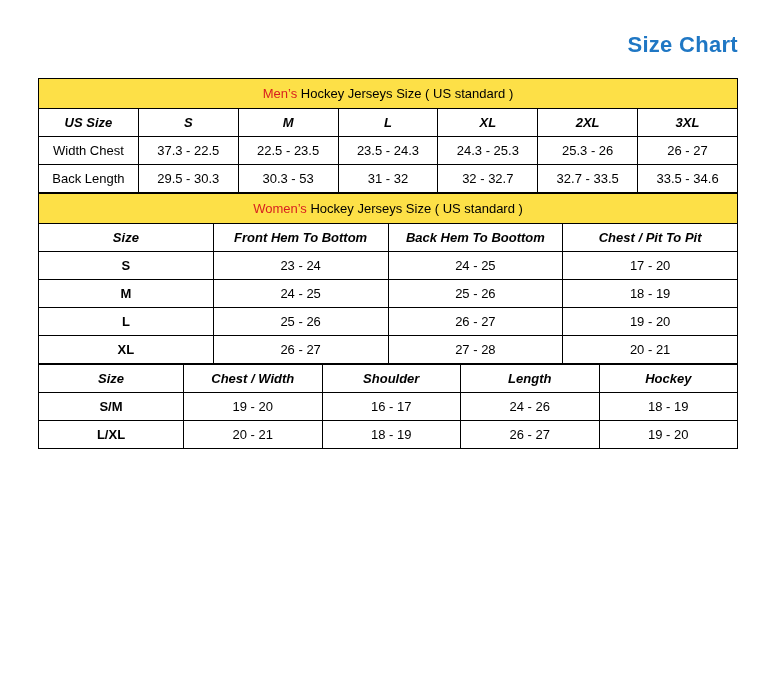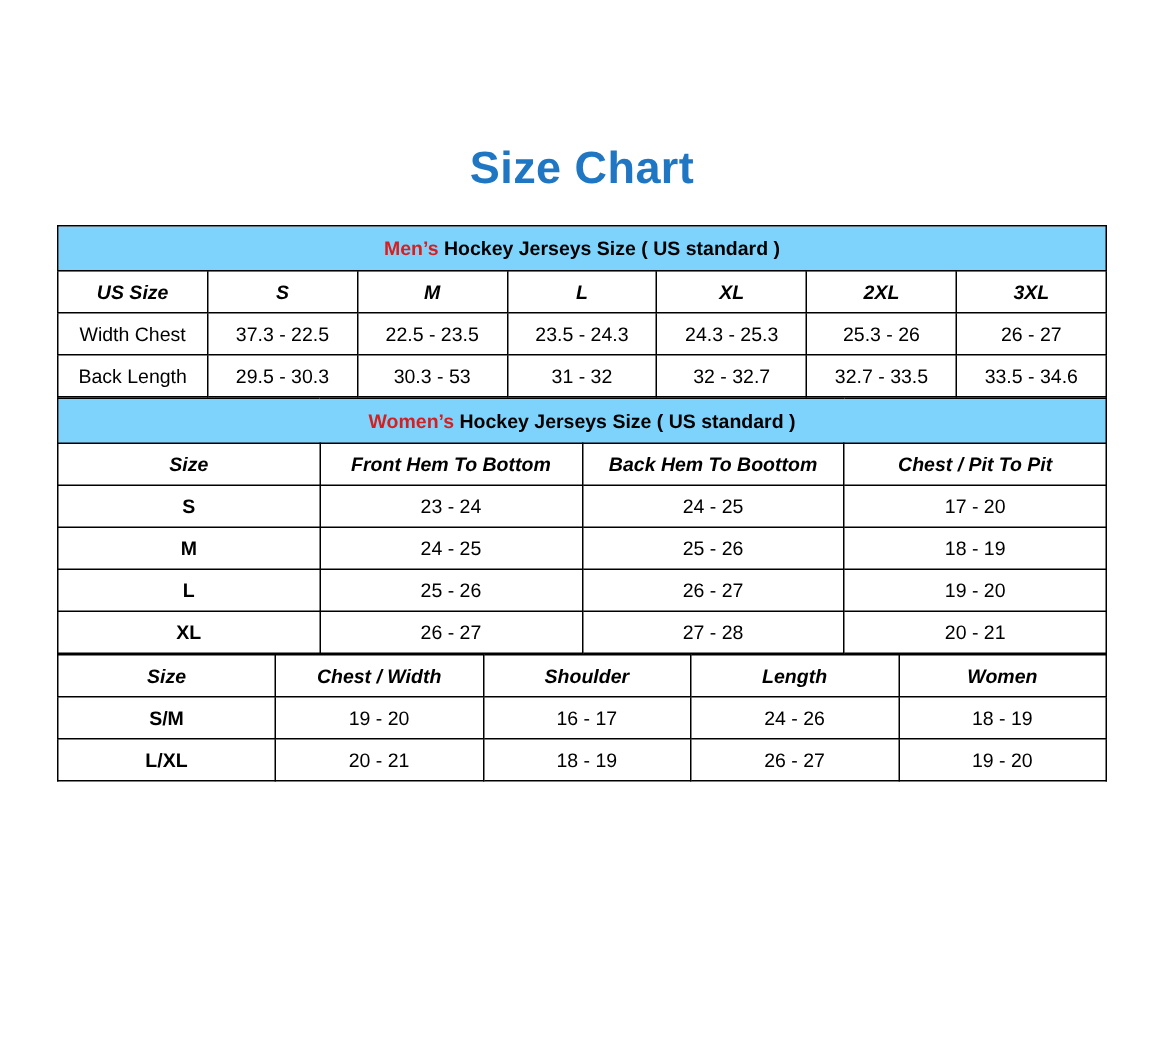--- a/index.html
+++ b/index.html
@@ -14,45 +14,45 @@
     color: #000000;
     position: relative;
   }
   .page {
     width: 776px;
     height: 692px;
     box-sizing: border-box;
     padding: 0 38px;
   }
   .chart-title {
-    text-align: center;
+    text-align: right;
     color: #1f77c4;
-    font-size: 30px;
+    font-size: 22px;
     font-weight: bold;
-    padding-top: 96px;
+    padding-top: 32px;
     padding-bottom: 20px;
     letter-spacing: 0.3px;
   }
   table.size-table {
     border-collapse: collapse;
     width: 700px;
     table-layout: fixed;
   }
   table.size-table td {
     border: 1px solid #000000;
     text-align: center;
     vertical-align: middle;
     font-size: 13px;
     height: 28px;
     padding: 2px 3px;
     box-sizing: border-box;
   }
   .section-head {
-    background: #7dd3fc;
-    font-weight: bold;
+    background: #fde047;
+    font-weight: normal;
     font-size: 14.5px;
     height: 30px !important;
   }
   .section-head .accent {
     color: #d81f1f;
   }
   .col-head {
     font-weight: bold;
     font-style: italic;
   }
@@ -143,21 +143,21 @@
     </tbody>
   </table>
 
   <table class="size-table">
     <tbody>
       <tr>
         <td class="col-head" style="width:145px">Size</td>
         <td class="col-head">Chest / Width</td>
         <td class="col-head">Shoulder</td>
         <td class="col-head">Length</td>
-        <td class="col-head">Women</td>
+        <td class="col-head">Hockey</td>
       </tr>
       <tr>
         <td class="bold-cell">S/M</td>
         <td>19 - 20</td>
         <td>16 - 17</td>
         <td>24 - 26</td>
         <td>18 - 19</td>
       </tr>
       <tr>
         <td class="bold-cell">L/XL</td>

